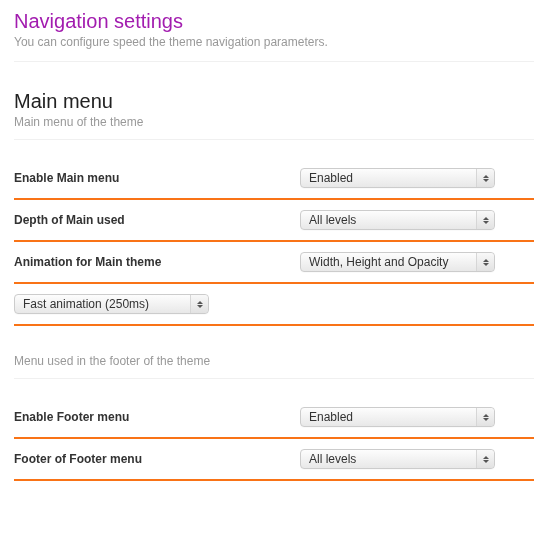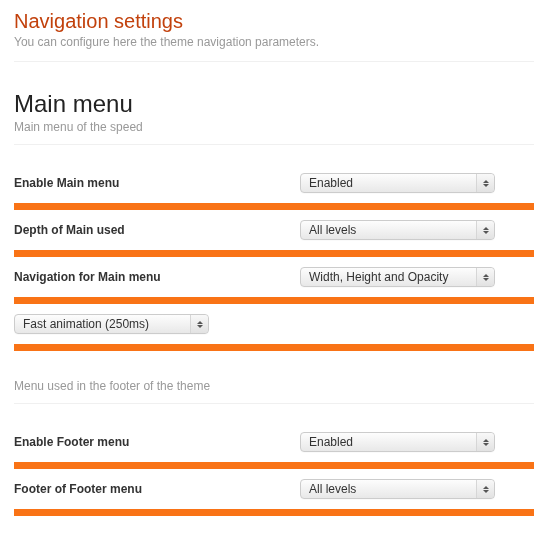--- a/index.html
+++ b/index.html
@@ -13,49 +13,49 @@
   }
   .section-header {
     padding: 0 0 12px 0;
     border-bottom: 1px solid #f0f0f0;
     margin-bottom: 24px;
   }
   .section-title {
     font-size: 20px;
     font-weight: 400;
     margin: 0 0 2px 0;
-    color: #c2410c;
+    color: #a21caf;
   }
   .section-desc {
     font-size: 12px;
     color: #999;
     margin: 0;
   }
   .group-header {
     margin-top: 28px;
     padding-bottom: 10px;
     border-bottom: 1px solid #f0f0f0;
     margin-bottom: 18px;
   }
   .group-title {
-    font-size: 24px;
+    font-size: 20px;
     font-weight: 400;
     margin: 0 0 2px 0;
     color: #222;
   }
   .group-desc {
     font-size: 12px;
     color: #999;
     margin: 0;
   }
   .field-row {
     display: flex;
     align-items: center;
     padding: 10px 0;
-    border-bottom: 7px solid #f97316;
+    border-bottom: 2px solid #f97316;
   }
   .field-label {
     width: 55%;
     font-size: 12px;
     font-weight: bold;
     color: #333;
   }
   .field-control {
     width: 45%;
     display: flex;
@@ -98,26 +98,26 @@
     border-right: 3px solid transparent;
   }
   .arrow-up { border-bottom: 3px solid #555; }
   .arrow-down { border-top: 3px solid #555; }
 </style>
 </head>
 <body>
 
 <div class="section-header">
   <h1 class="section-title">Navigation settings</h1>
-  <p class="section-desc">You can configure here the theme navigation parameters.</p>
+  <p class="section-desc">You can configure speed the theme navigation parameters.</p>
 </div>
 
 <div class="group-header">
   <h2 class="group-title">Main menu</h2>
-  <p class="group-desc">Main menu of the speed</p>
+  <p class="group-desc">Main menu of the theme</p>
 </div>
 
 <div class="field-row">
   <div class="field-label">Enable Main menu</div>
   <div class="field-control">
     <div class="select">
       <span>Enabled</span>
       <span class="select-handle">
           <span class="arrow-up"></span>
           <span class="arrow-down"></span>
@@ -133,21 +133,21 @@
       <span>All levels</span>
       <span class="select-handle">
           <span class="arrow-up"></span>
           <span class="arrow-down"></span>
         </span>
     </div>
   </div>
 </div>
 
 <div class="field-row">
-  <div class="field-label">Navigation for Main menu</div>
+  <div class="field-label">Animation for Main theme</div>
   <div class="field-control">
     <div class="select">
       <span>Width, Height and Opacity</span>
       <span class="select-handle">
           <span class="arrow-up"></span>
           <span class="arrow-down"></span>
         </span>
     </div>
   </div>
 </div>

